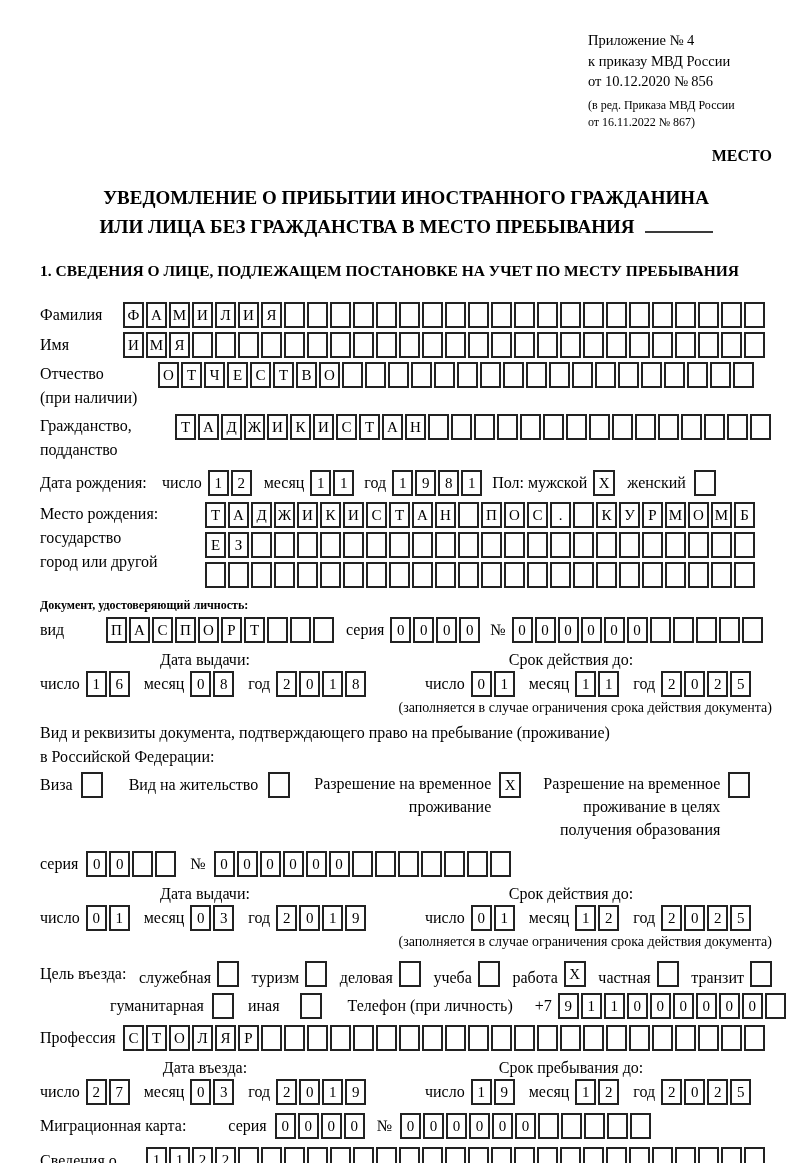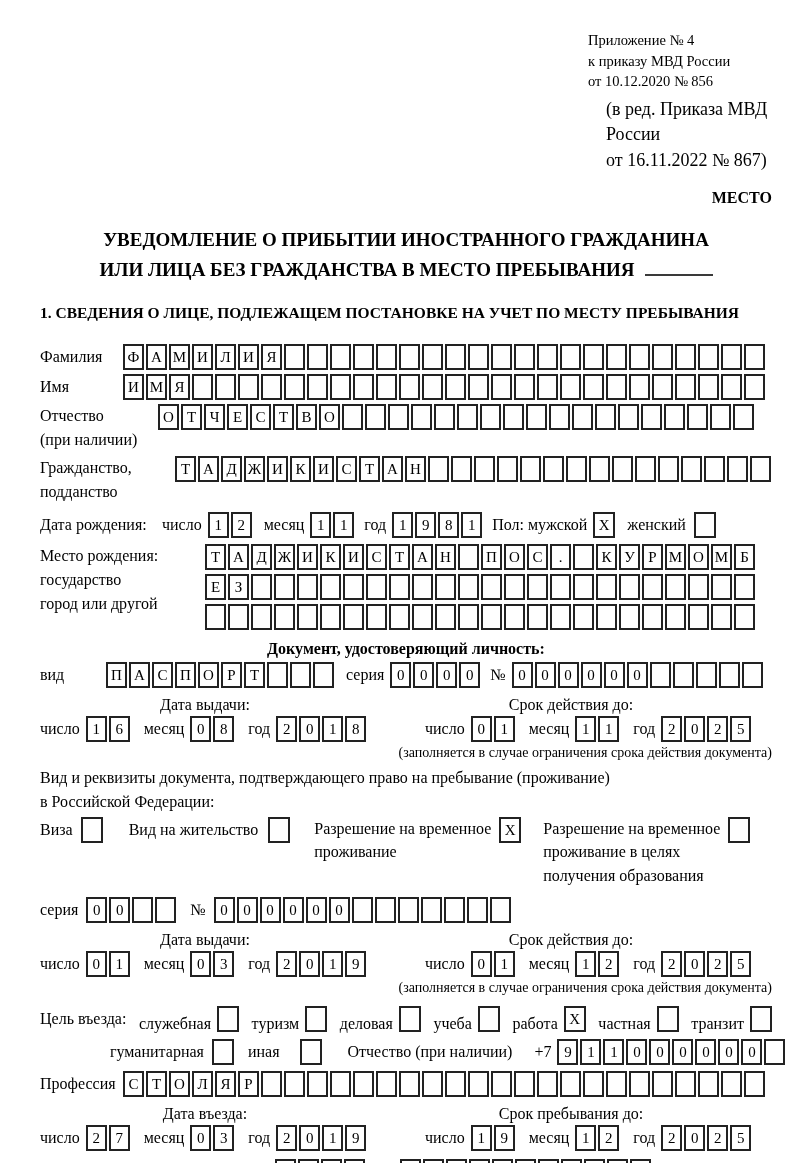--- a/index.html
+++ b/index.html
@@ -6,57 +6,57 @@
   html, body { background: #ffffff; }
   body {
     width: 800px; height: 1163px; overflow: hidden;
     color: #000;
     font-family: "Liberation Serif", "DejaVu Serif", serif;
     font-size: 16px;
   }
   .page { width: 800px; padding: 30px 28px 0 40px; }
 
   .hdr { margin-left: 548px; font-size: 14.5px; line-height: 1.42; }
-  .hdr .grp2 { margin-top: 5px; font-size: 18px; margin-left: 18px; }
+  .hdr .grp2 { margin-top: 5px; font-size: 12px; }
   .forma { font-weight: bold; text-align: right; margin-top: 16px; font-size: 16px; }
 
   .title { text-align: center; font-weight: bold; margin-top: 18px; font-size: 19px; line-height: 1.55; }
   .blank-line { display: inline-block; width: 68px; height: 13px; border-bottom: 2.5px solid #3a3a3a; margin-left: 10px; }
 
   .sec { font-weight: bold; margin-top: 20px; font-size: 15.5px; }
 
   .frow { display: flex; align-items: flex-start; flex-wrap: nowrap; }
   .flabel { flex: none; line-height: 26px; }
   .lab2 { line-height: 24px; }
   .cells { display: flex; flex: none; flex-wrap: nowrap; }
   .cell {
     flex: none; width: 21px; height: 26px; border: 2px solid #222;
     margin-right: 2px; text-align: center; line-height: 22px; font-size: 15px;
   }
   .cbox {
     flex: none; display: inline-block; width: 22px; height: 26px; border: 2px solid #222;
     text-align: center; line-height: 22px; font-size: 15px;
   }
-  .doc-hdr { text-align: center; font-weight: bold; margin-top: 10px; font-size: 16px; }
+  .doc-hdr { text-align: left; font-weight: bold; margin-top: 10px; font-size: 12px; }
 
   .date-labels { display: flex; margin-top: 8px; }
   .dl-left { width: 330px; text-align: center; }
   .dl-right { flex: 1; text-align: center; }
   .date-row { display: flex; margin-top: 2px; }
   .date-block { display: flex; align-items: center; width: 330px; flex: none; }
   .date-block.rt { flex: 1; padding-left: 55px; width: auto; }
   .date-block .dlab { margin-right: 6px; }
   .date-block .gsep { margin-left: 12px; }
   .note-right { text-align: right; font-size: 14px; margin-top: 3px; }
 
   .mt4 { margin-top: 4px; } .mt6 { margin-top: 6px; } .mt8 { margin-top: 8px; }
   .mt10 { margin-top: 10px; } .mb4 { margin-bottom: 4px; }
 
   .opt-group { display: flex; align-items: flex-start; }
-  .opt-label-multi { text-align: left; line-height: 1.45; margin-right: 8px; }
+  .opt-label-multi { text-align: right; line-height: 1.45; margin-right: 8px; }
 
   .purpose-row { display: flex; align-items: center; justify-content: space-between; margin-top: 10px; }
   .purpose-row .pair { display: flex; align-items: center; }
   .purpose-row .pair .plab { margin-right: 6px; margin-top: 9px; }
 </style>
 </head>
 <body>
 
 <div class="page">
 
@@ -545,21 +545,21 @@
       <span class="plab">транзит</span>
       <span class="cbox"></span>
     </div>
   </div>
 
   <div class="frow mt6" style="align-items:center;padding-left:70px">
     <span class="flabel" style="margin-right:8px">гуманитарная</span>
     <span class="cbox"></span>
     <span class="flabel" style="margin:0 20px 0 14px">иная</span>
     <span class="cbox"></span>
-    <span class="flabel" style="margin-left:26px">Отчество (при наличии)</span>
+    <span class="flabel" style="margin-left:26px">Телефон (при личность)</span>
     <span class="flabel" style="margin:0 6px 0 22px">+7</span>
     <div class="cells">
         <span class="cell">9</span>
         <span class="cell">1</span>
         <span class="cell">1</span>
         <span class="cell">0</span>
         <span class="cell">0</span>
         <span class="cell">0</span>
         <span class="cell">0</span>
         <span class="cell">0</span>

